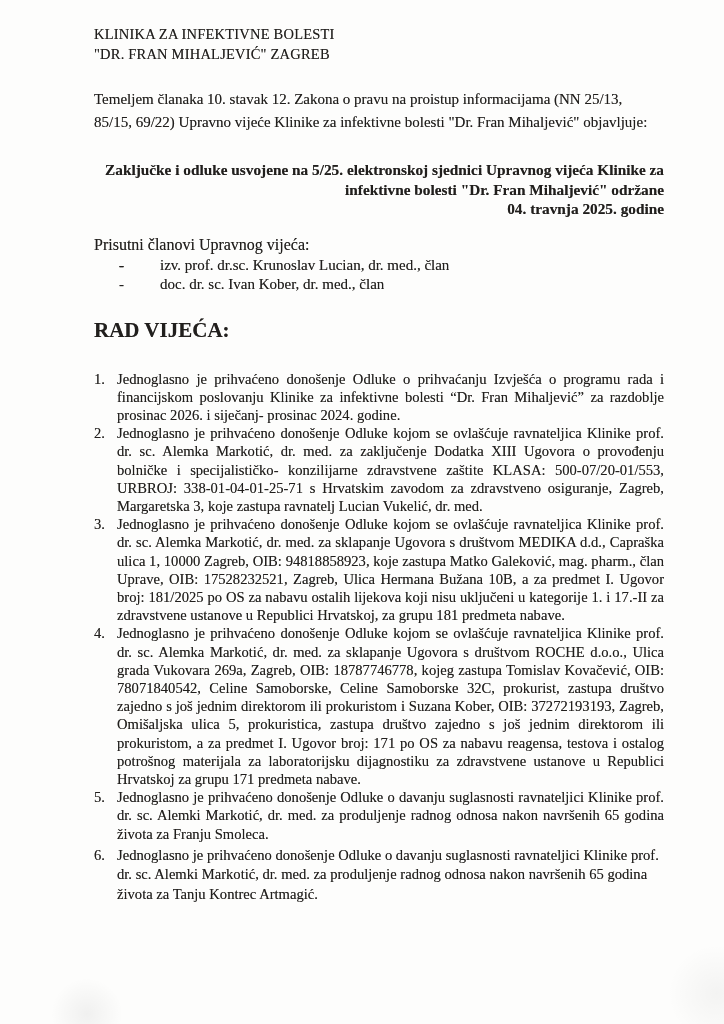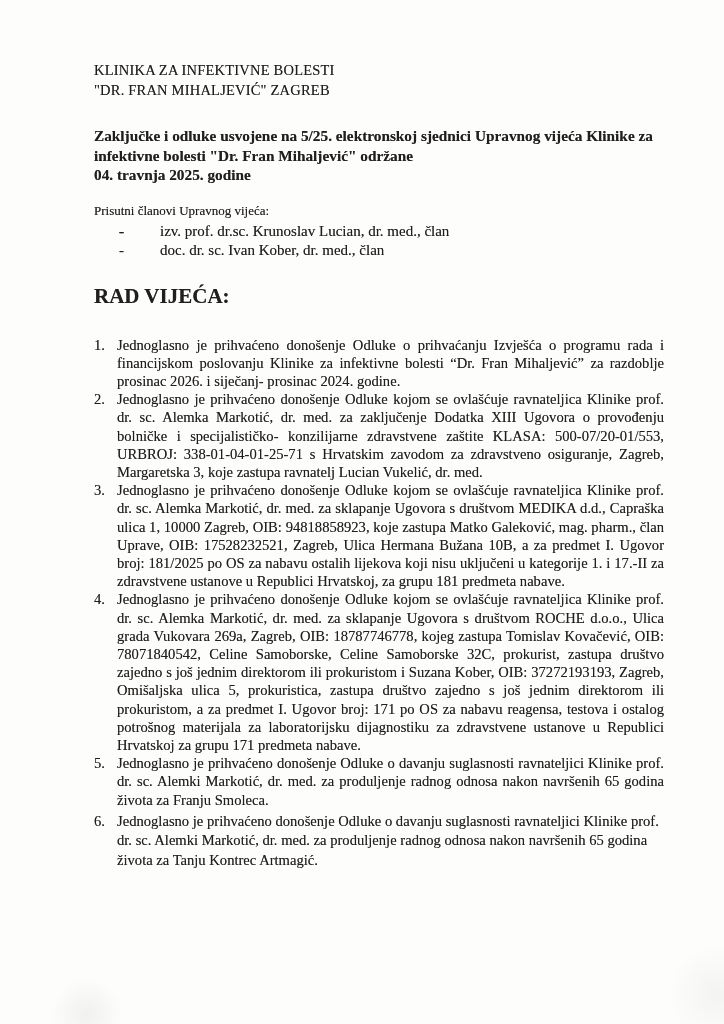--- a/index.html
+++ b/index.html
@@ -6,40 +6,40 @@
     margin: 0;
     padding: 0;
     background: #ffffff;
   }
   .page {
     position: relative;
     width: 724px;
     height: 1024px;
     box-sizing: border-box;
     margin: 0 auto;
-    padding: 60px 60px 0 94px;
+    padding: 24px 60px 0 94px;
     background:
       radial-gradient(circle at 12% 99%, rgba(0,0,0,0.05), rgba(0,0,0,0) 3%),
       radial-gradient(circle at 99% 97%, rgba(0,0,0,0.04), rgba(0,0,0,0) 4%),
       #fdfdfc;
     overflow: hidden;
     font-family: "Liberation Serif", "DejaVu Serif", serif;
     color: #211f1d;
     text-shadow: 0 0 0.6px rgba(35,32,30,0.55);
   }
   .org-header { font-size: 14.5px; line-height: 20px; letter-spacing: 0.2px; }
   .intro { margin: 24px 0 0 0; font-size: 15px; line-height: 23px; text-align: left; }
   .title-block {
     margin-top: 26px;
     font-weight: bold;
     font-size: 15.3px;
     line-height: 19.5px;
-    text-align: left;
+    text-align: right;
   }
-  .attendees-heading { margin: 16px 0 0 0; font-size: 13px; line-height: 20px; }
+  .attendees-heading { margin: 16px 0 0 0; font-size: 16px; line-height: 20px; }
   .attendees { list-style: none; margin: 1px 0 0 0; padding: 0; font-size: 15px; line-height: 19px; }
   .attendees li { position: relative; padding-left: 66px; }
   .attendees li .dash { position: absolute; left: 25px; top: 0; }
   .section-heading { margin: 24px 0 0 0; font-weight: bold; font-size: 21px; }
   .agenda-heading {
     margin: 27px 0 0 0;
     font-weight: bold;
     font-size: 16px;
     letter-spacing: 0.30em;
     word-spacing: 0.45em;
@@ -54,20 +54,21 @@
 </head>
 <body>
 
 <div class="page">
 
   <header class="org-header">
     <div>KLINIKA ZA INFEKTIVNE BOLESTI</div>
     <div>"DR. FRAN MIHALJEVIĆ" ZAGREB</div>
   </header>
 
+  <p class="intro">Temeljem članaka 10. stavak 12. Zakona o pravu na proistup informacijama (NN 25/13, 85/15, 69/22) Upravno vijeće Klinike za infektivne bolesti "Dr. Fran Mihaljević" objavljuje:</p>
 
   <div class="title-block">
     <div>Zaključke i odluke usvojene na 5/25. elektronskoj sjednici Upravnog vijeća Klinike za</div>
     <div>infektivne bolesti "Dr. Fran Mihaljević" održane</div>
     <div>04. travnja 2025. godine</div>
   </div>
 
   <p class="attendees-heading">Prisutni članovi Upravnog vijeća:</p>
 
   <ul class="attendees">

